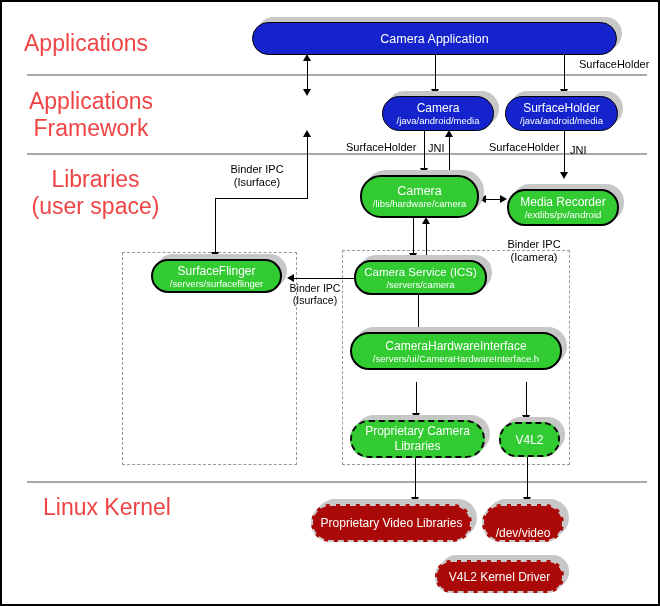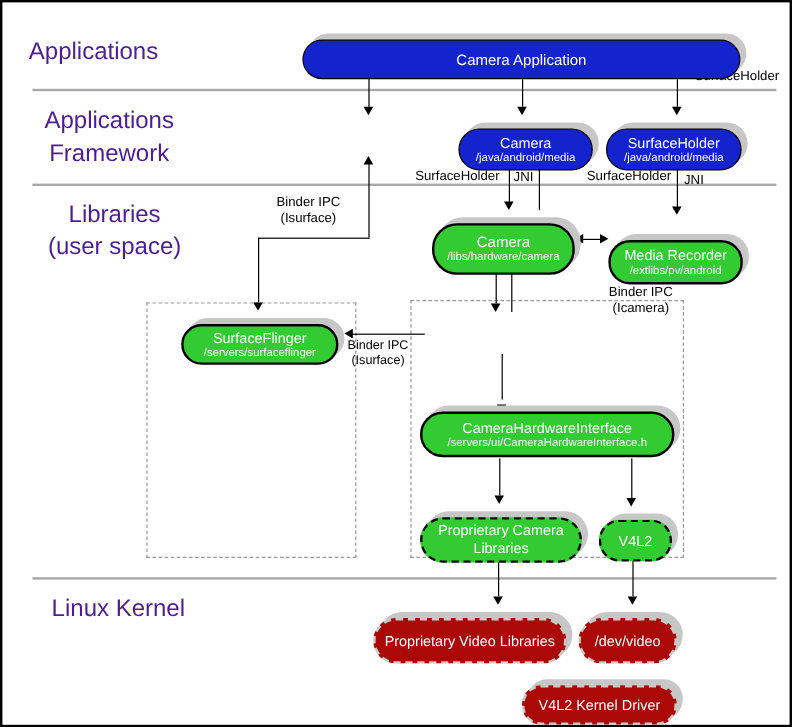--- a/index.html
+++ b/index.html
@@ -3,29 +3,28 @@
 <meta charset="utf-8">
 <style>
   html,body{margin:0;padding:0;background:#fff;}
   #frame{
     position:relative; width:660px; height:606px;
     border:2px solid #000; box-sizing:border-box;
     background:#fff; overflow:hidden;
     font-family:"Liberation Sans", sans-serif;
   }
   .divider{position:absolute;left:25px;width:620px;height:2px;background:#a8a8a8;}
-  .layer{position:absolute;color:#4c1d95;font-size:20px;line-height:27px;}
+  .layer{position:absolute;color:#ef4444;font-size:23px;line-height:27px;}
   .layer.center{text-align:center;}
   .dashed-rect{position:absolute;border:1px dashed #999;box-sizing:border-box;}
   .node{
     position:absolute;box-sizing:border-box;
     display:flex;flex-direction:column;justify-content:center;align-items:center;
     color:#fff;text-align:center;
     box-shadow:5px -5px 0 0 #c7c7c7;
-    margin-top:11px;
   }
   .blue{background:#1423cb;border:1px solid #000;}
   .green{background:#32cb32;border:2px solid #000;}
   .green-dashed{background:#32cb32;border:2px dashed #0a0a0a;}
   .red{background:#ab0808;border:2px dashed #c9c9c9;}
   .t{font-size:12px;line-height:14px;white-space:nowrap;}
   .t.big{font-size:12.5px;}
   .t.wrap{white-space:normal;line-height:15px;}
   .s{font-size:9.5px;line-height:11px;white-space:nowrap;}
   .vline,.hline{position:absolute;background:#000;}
@@ -154,39 +153,43 @@
   <div class="node green" style="left:505px;top:187px;width:112px;height:37px;border-radius:18px;align-items:center;">
     <span class="t">Media Recorder</span>
     <span class="s">/extlibs/pv/android</span>
   </div>
 
   <div class="node green" style="left:149px;top:257px;width:131px;height:34px;border-radius:17px;">
     <span class="t">SurfaceFlinger</span>
     <span class="s">/servers/surfaceflinger</span>
   </div>
 
+  <div class="node green" style="left:352px;top:258px;width:133px;height:35px;border-radius:17px;">
+    <span class="t" style="font-size:11.5px;">Camera Service (ICS)</span>
+    <span class="s">/servers/camera</span>
+  </div>
 
   <div class="node green" style="left:348px;top:330px;width:212px;height:38px;border-radius:19px;">
     <span class="t">CameraHardwareInterface</span>
     <span class="s">/servers/ui/CameraHardwareInterface.h</span>
   </div>
 
   <div class="node green-dashed" style="left:348px;top:418px;width:135px;height:38px;border-radius:19px;">
     <span class="t wrap">Proprietary Camera Libraries</span>
   </div>
 
   <div class="node green-dashed" style="left:497px;top:420px;width:61px;height:35px;border-radius:17px;">
     <span class="t">V4L2</span>
   </div>
 
   <div class="node red" style="left:309px;top:502px;width:161px;height:38px;border-radius:19px;justify-content:center;">
     <span class="t wrap">Proprietary Video Libraries</span>
   </div>
 
-  <div class="node red" style="left:480px;top:502px;width:82px;height:38px;border-radius:19px;">
+  <div class="node red" style="left:480px;top:502px;width:82px;height:38px;border-radius:19px;justify-content:flex-end;">
     <span class="t">/dev/video</span>
   </div>
 
   <div class="node red" style="left:433px;top:558px;width:129px;height:33px;border-radius:16px;">
     <span class="t">V4L2 Kernel Driver</span>
   </div>
 
 </div>
 
 </body></html>

